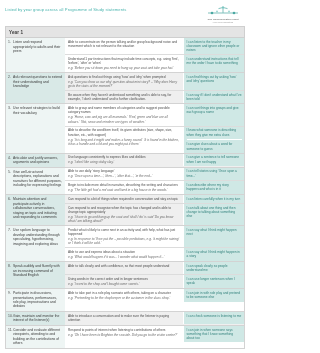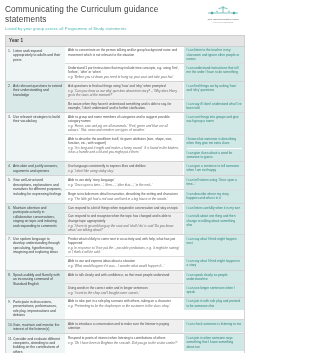--- a/index.html
+++ b/index.html
@@ -79,21 +79,20 @@
   .ican-line { display: block; }
   .ican-line + .ican-line { margin-top: 2.4px; padding-top: 2.4px; border-top: .4px solid #ffffff; }
 </style>
 </head>
 <body>
 
 <div class="page">
 
   <div class="header">
     <div class="title-block">
-      <div class="doc-title">Communicating the Curriculum guidance statements</div>
       <div class="doc-subtitle">Listed by year group across all Programme of Study statements</div>
     </div>
     <div class="logo">
       <svg width="34" height="11" viewBox="0 0 34 11">
         <path d="M2 7 H32" stroke="#4aa8a2" stroke-width="0.7" fill="none"></path>
         <path d="M17 1.3 L17 6.8" stroke="#4aa8a2" stroke-width="0.7"></path>
         <path d="M12.5 2.6 Q17 0.4 21.5 2.6" stroke="#4aa8a2" stroke-width="0.7" fill="none"></path>
         <circle cx="17" cy="1.4" r="1.1" fill="#7ac6c0"></circle>
         <circle cx="6" cy="7" r="1.3" fill="#4aa8a2"></circle>
         <circle cx="28" cy="7" r="1.3" fill="#4aa8a2"></circle>

